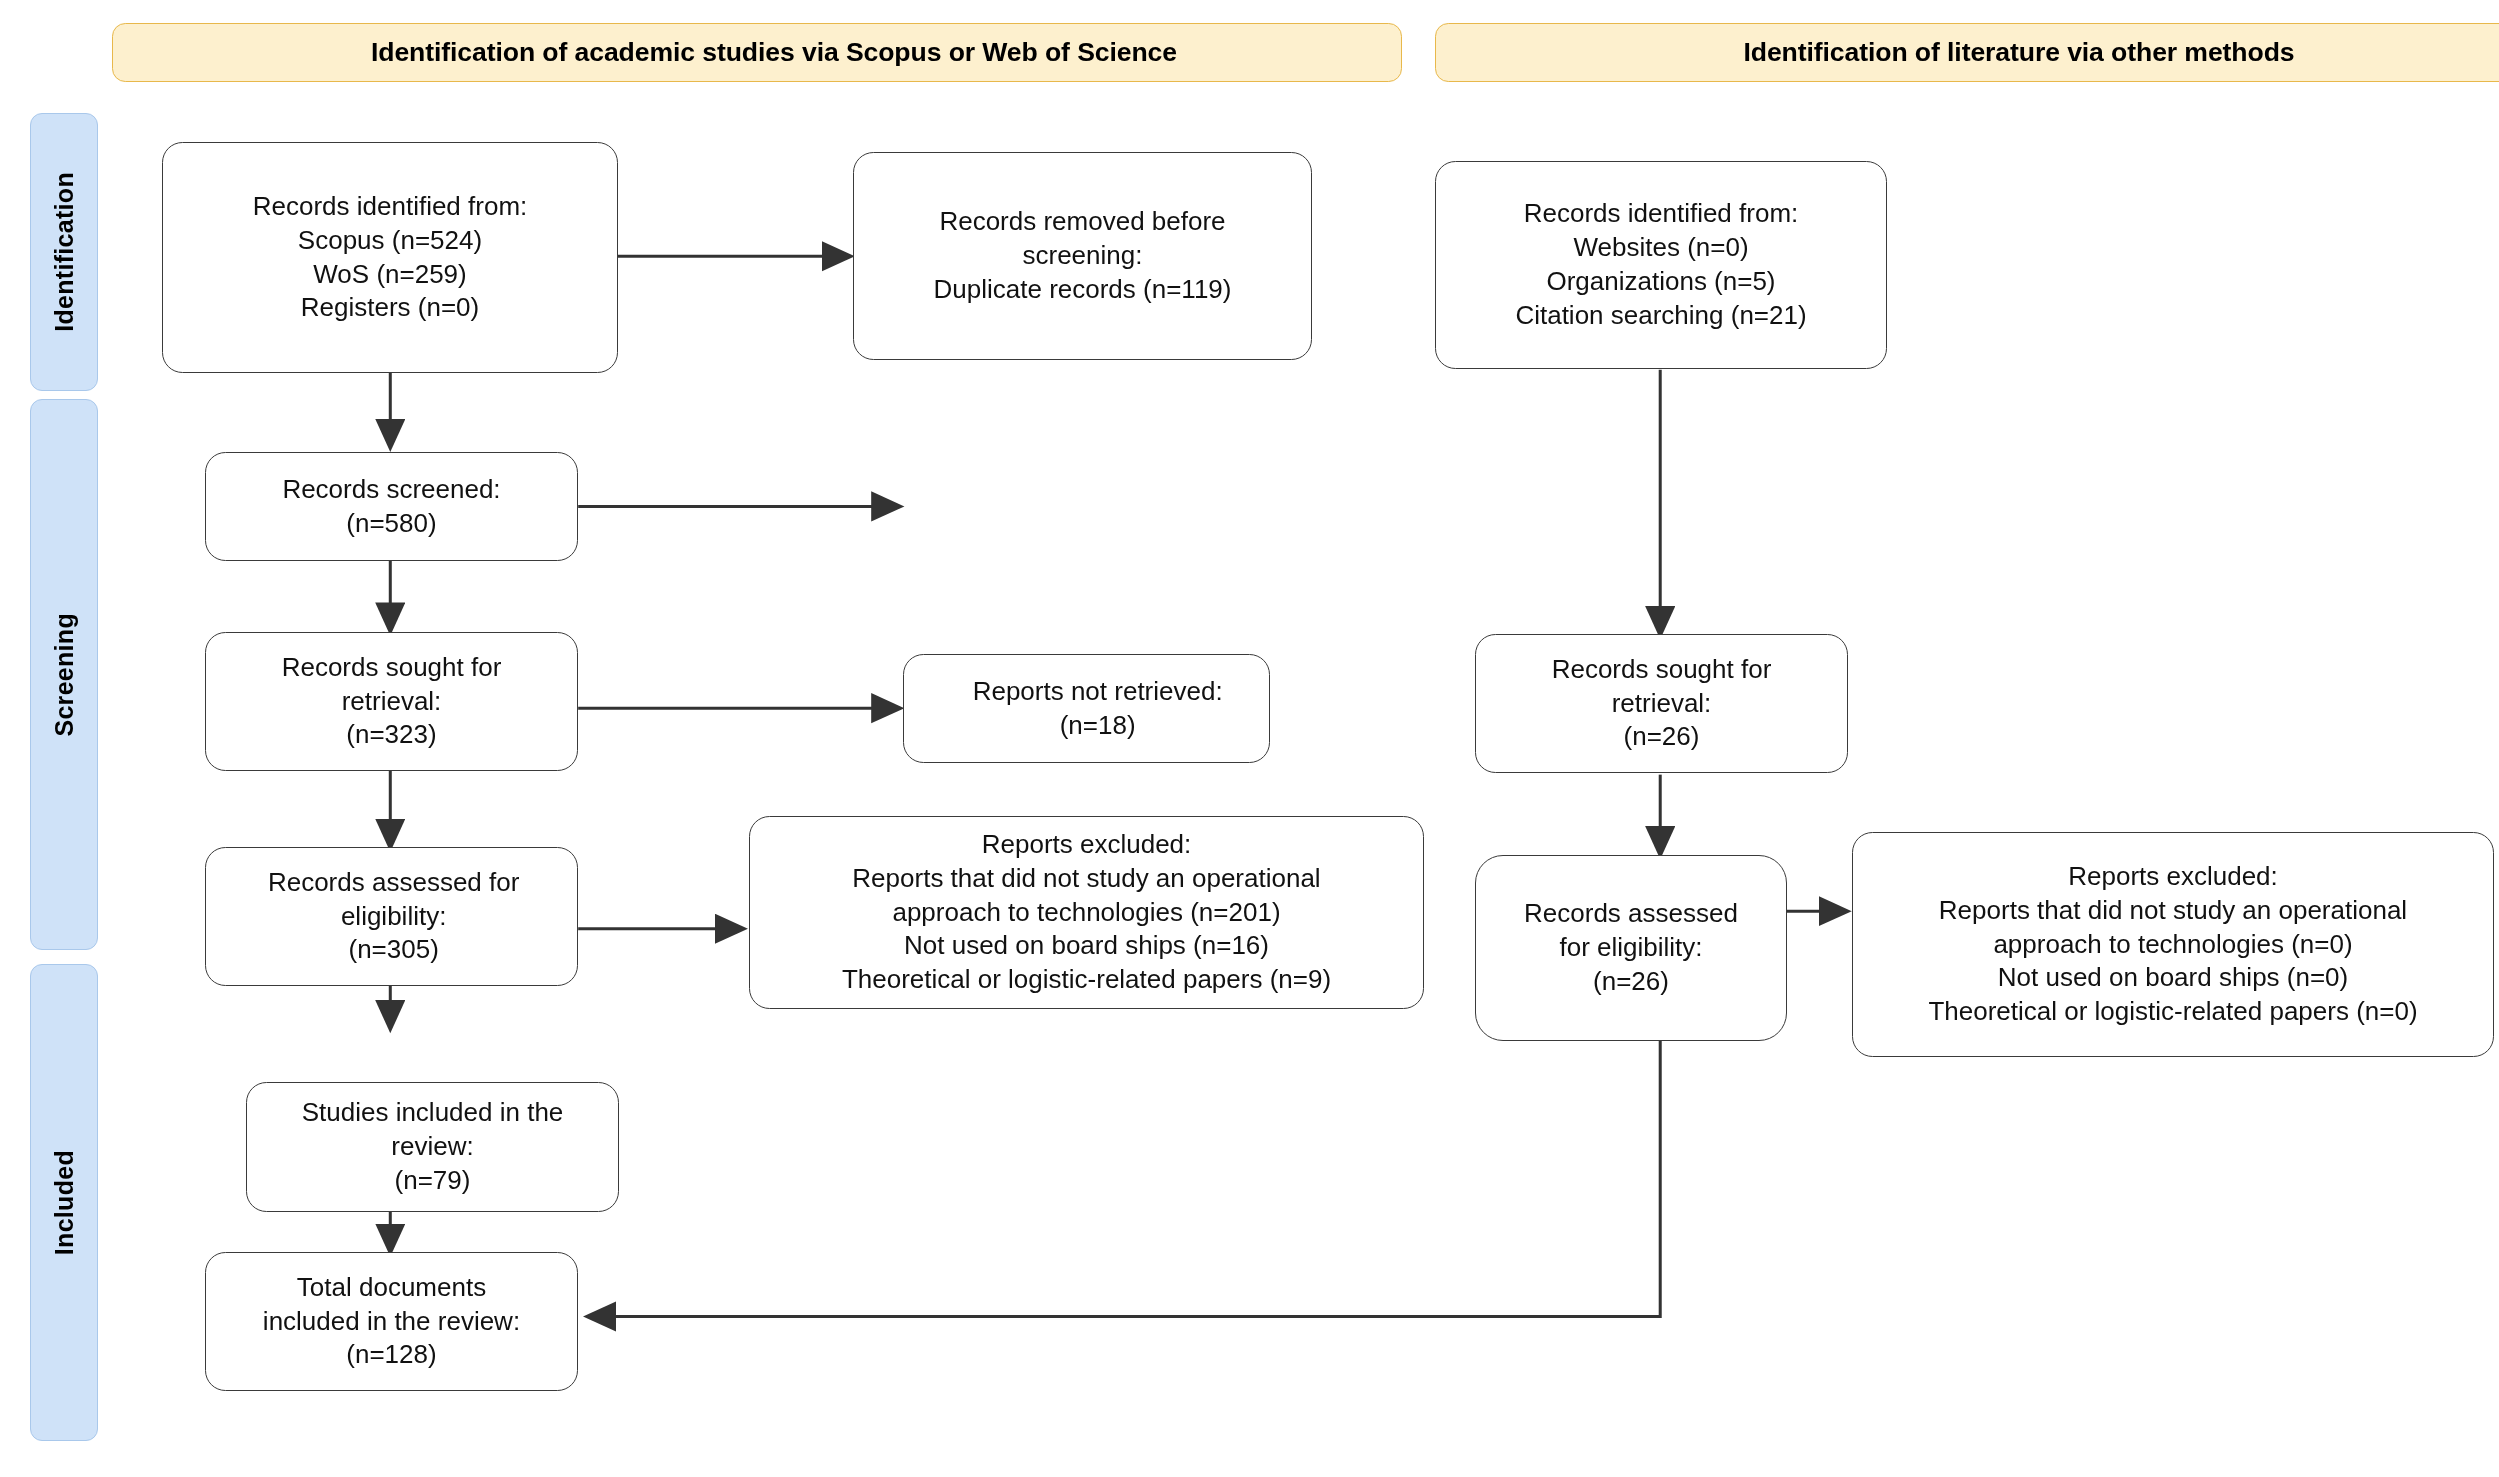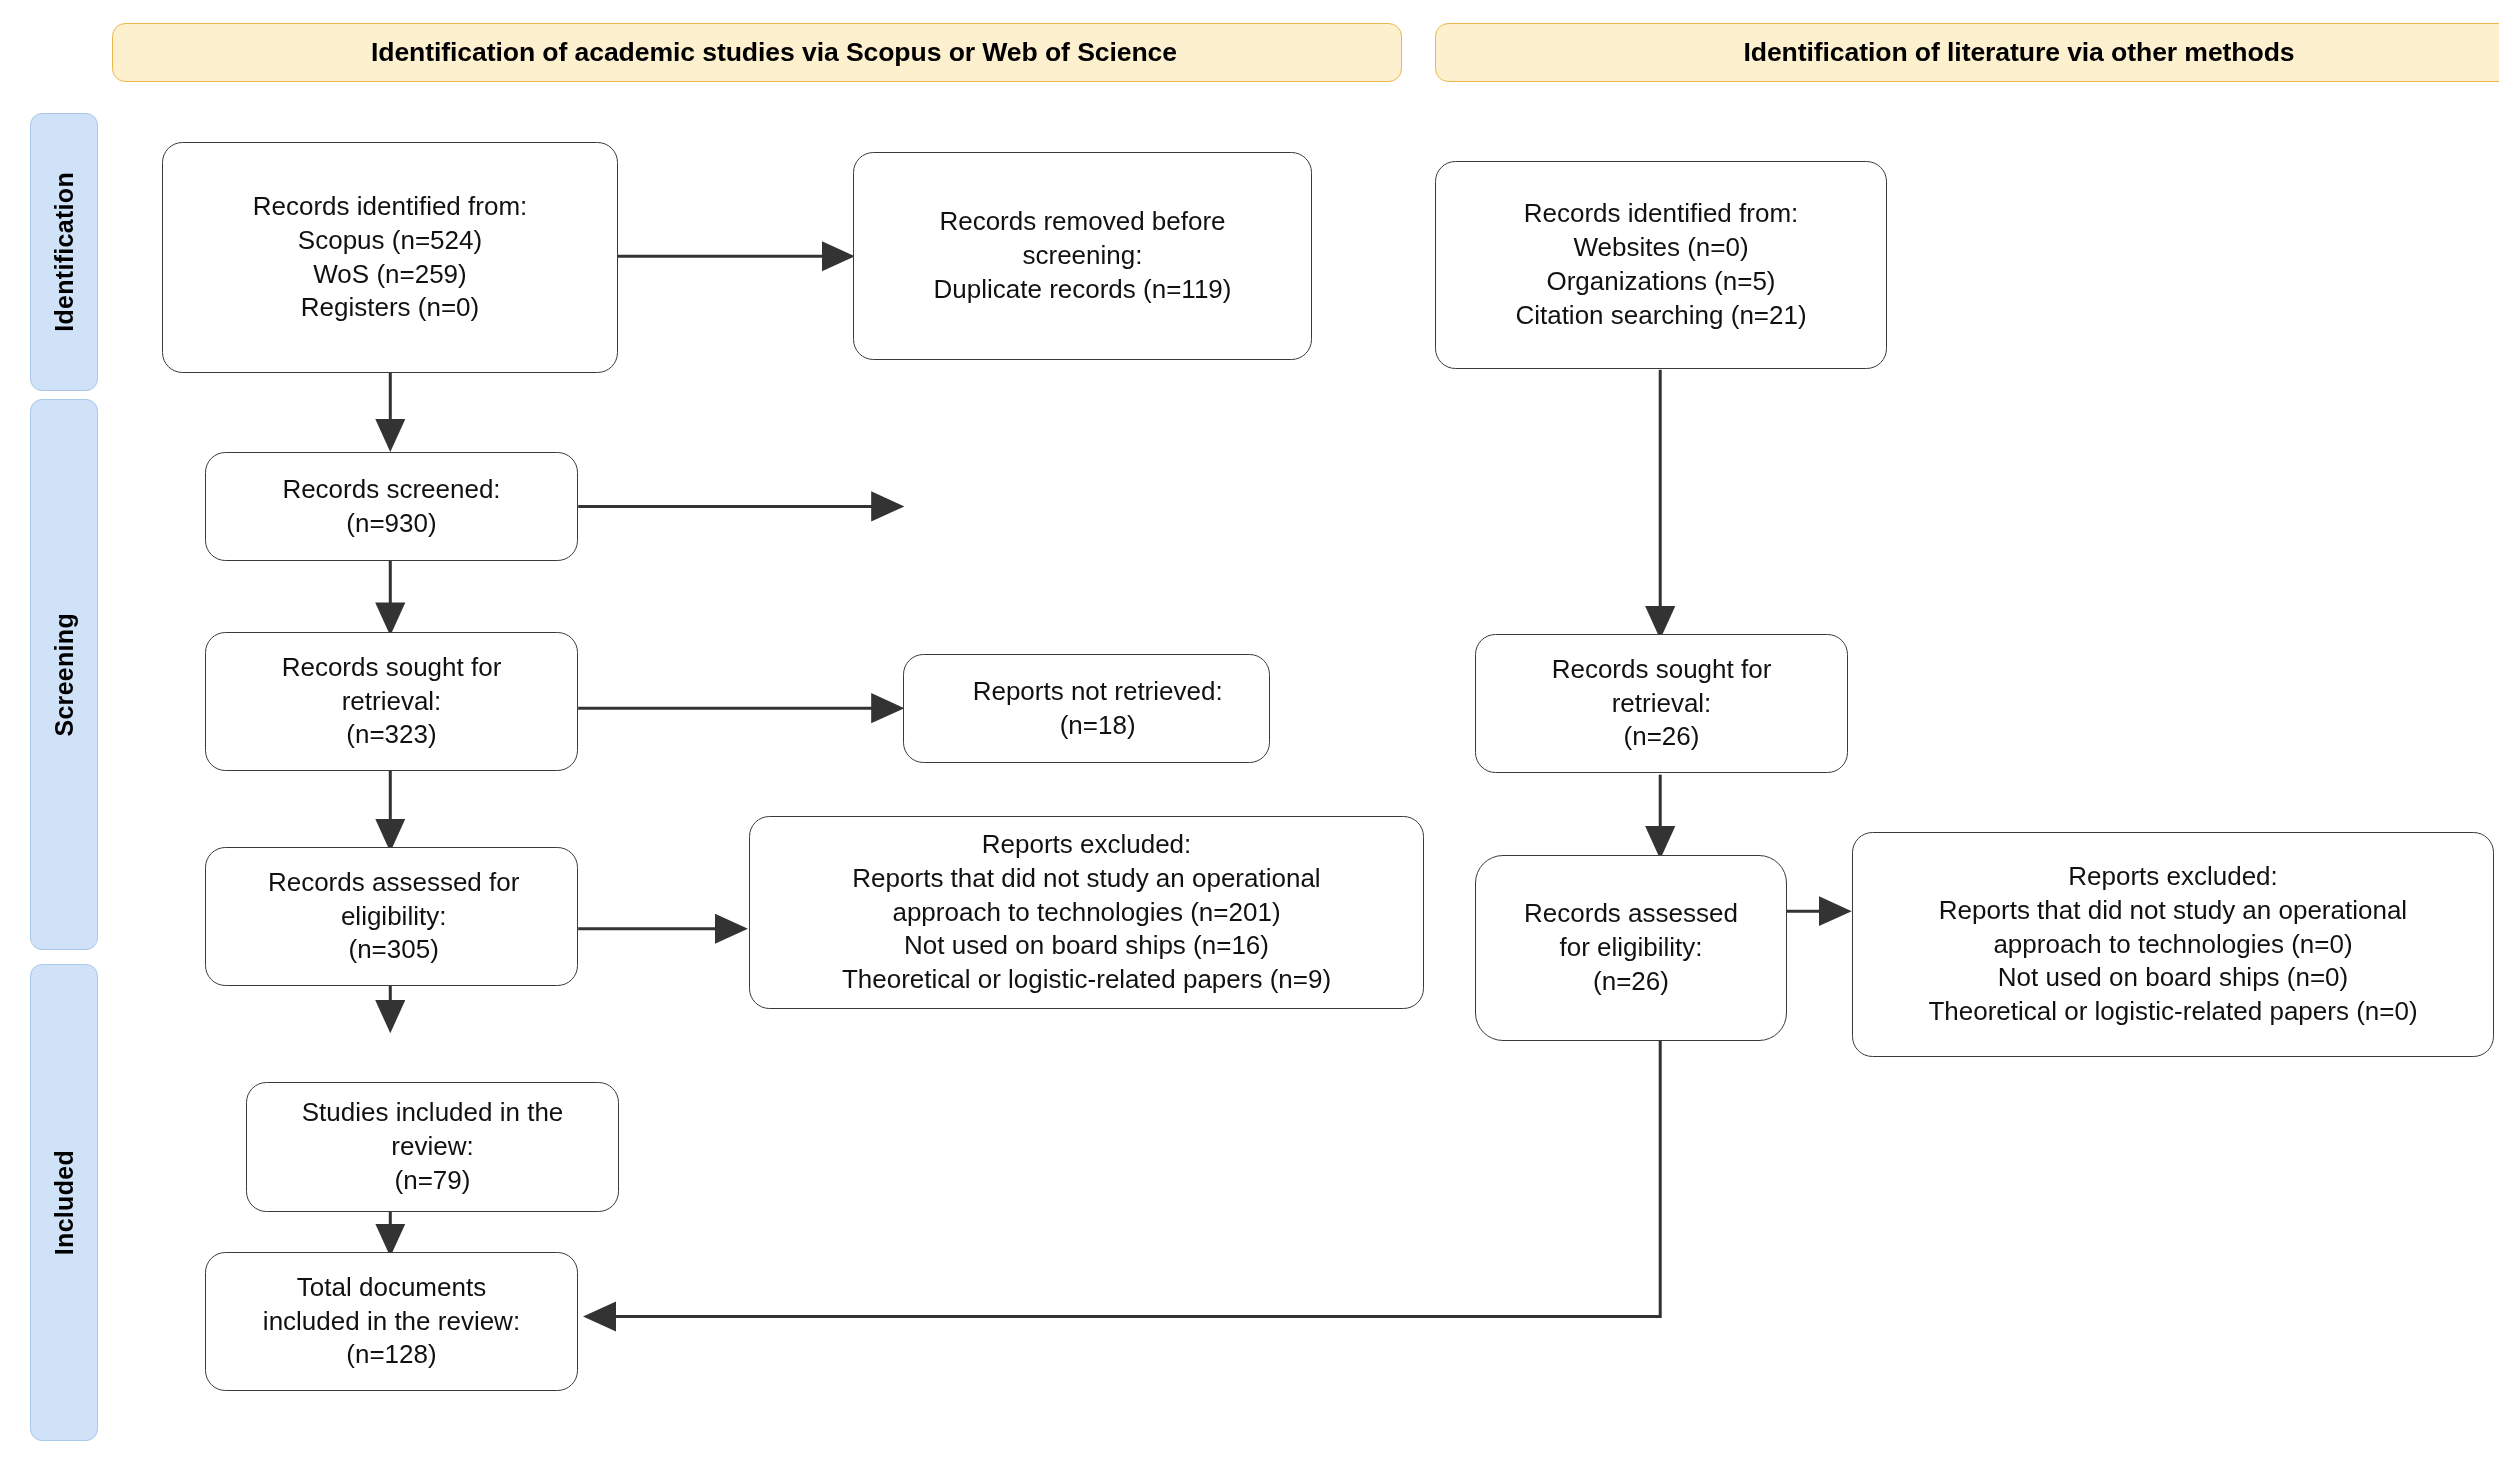--- a/index.html
+++ b/index.html
@@ -157,21 +157,21 @@
   </div>
 
   <div class="flow-box" style="left:853px; top:152px; width:459px; height:208px;">
     <span class="box-text">Records removed before
 screening:
 Duplicate records (n=119)</span>
   </div>
 
   <div class="flow-box" style="left:205px; top:452px; width:373px; height:109px;">
     <span class="box-text">Records screened:
-(n=930)</span>
+(n=580)</span>
   </div>
 
 
   <div class="flow-box" style="left:205px; top:632px; width:373px; height:139px;">
     <span class="box-text">Records sought for
 retrieval:
 (n=323)</span>
   </div>
 
   <div class="flow-box" style="left:903px; top:654px; width:367px; height:109px;padding-left:32px;">

